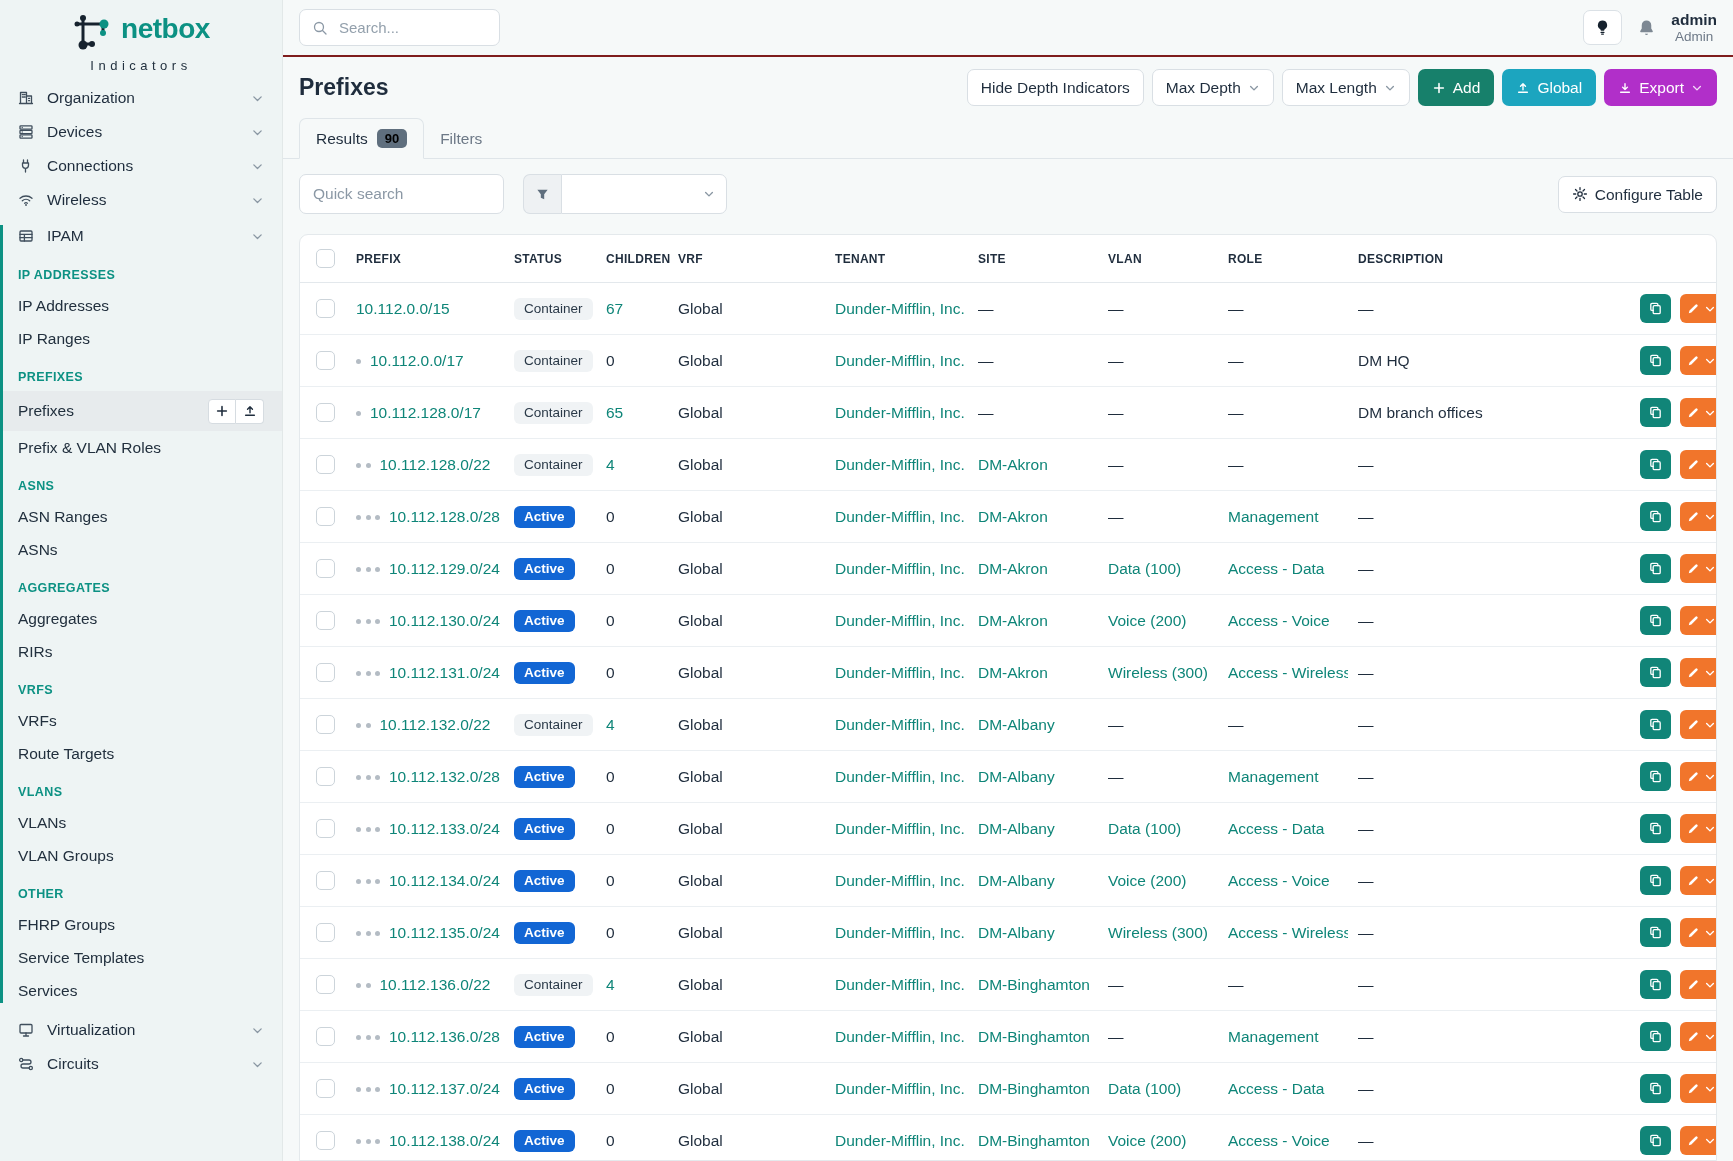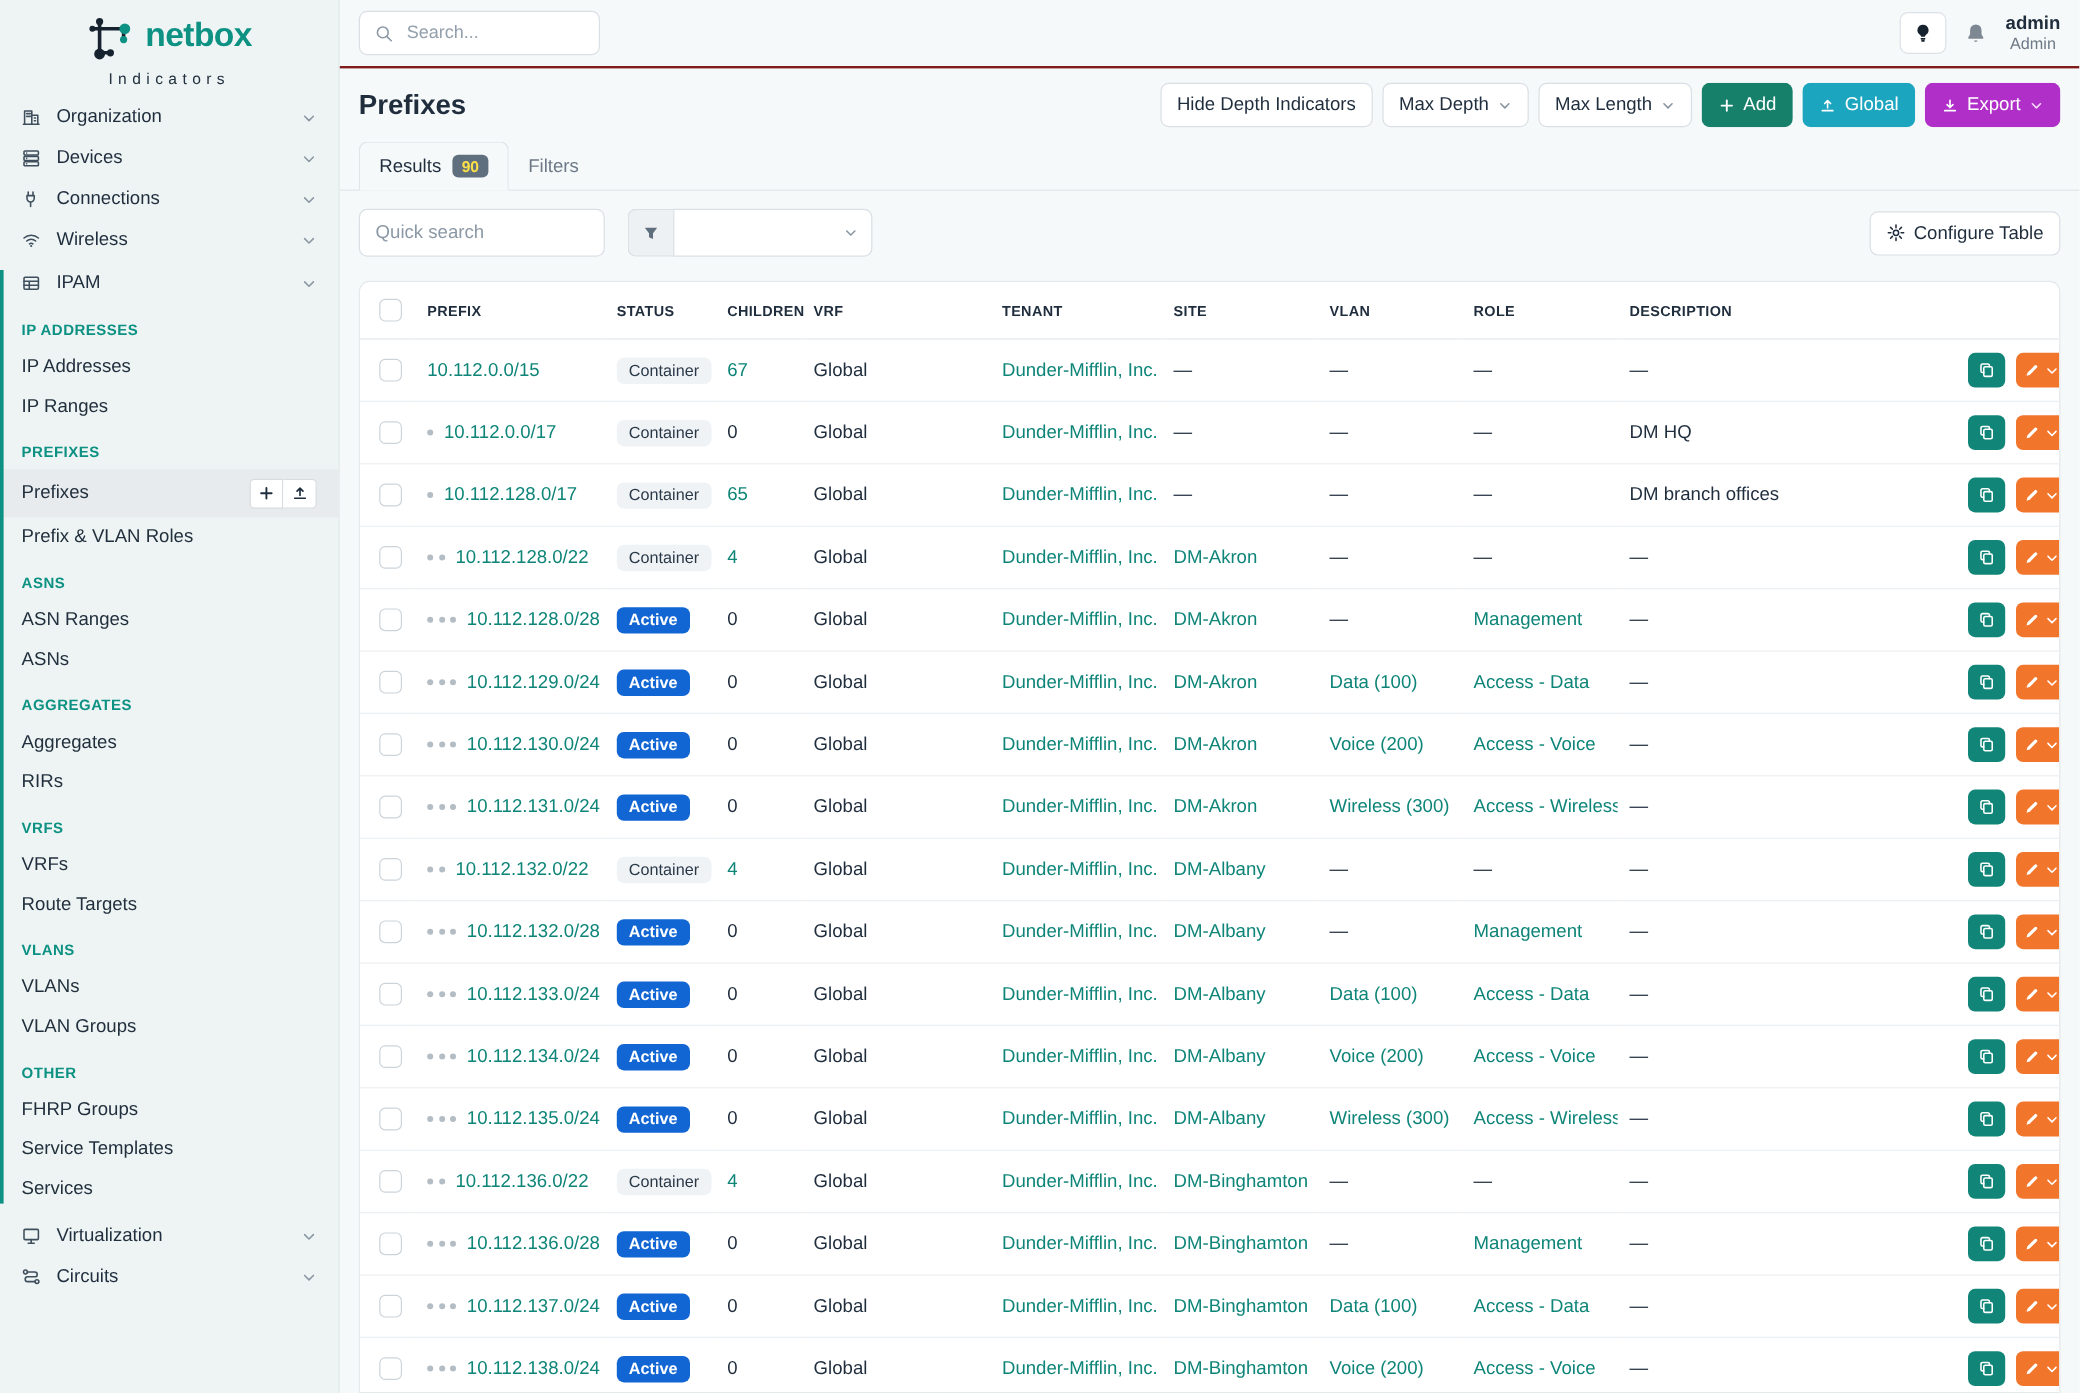--- a/index.html
+++ b/index.html
@@ -67,21 +67,21 @@
   .btn-import{background:var(--import-cyan);color:#fff}
   .btn-export{background:var(--export-purple);color:#fff}
   .btn-export .dd{color:#f3d9f8}
   .bicon{display:flex;align-items:center}
 
   
   .tabs{display:flex;padding:0 16px;border-bottom:1px solid var(--border)}
   .tab{padding:10px 16px;font-size:15.5px;color:#6d7987;display:flex;gap:9px;align-items:flex-end}
   .tab.active{color:#1f2d3d;background:var(--page-bg);border:1px solid var(--border);
     border-bottom-color:var(--page-bg);border-radius:7px 7px 0 0;margin-bottom:-1px}
-  .count-badge{background:#5f6f7e;color:#fde047;font-size:13px;padding:2px 8px;border-radius:5px;font-weight:600}
+  .count-badge{background:#5f6f7e;color:#000000;font-size:13px;padding:2px 8px;border-radius:5px;font-weight:600}
 
   
   .controls{display:flex;align-items:center;padding:15px 16px 2px}
   .qs{width:205px;height:40px;background:#fff;border:1px solid #d9dfe4;border-radius:7px;padding:0 13px;
     font-size:15.5px;color:#1f2d3d;outline:none}
   .qs::placeholder{color:#8b98a5}
   .filter-group{display:flex;margin-left:19px;height:40px}
   .filter-addon{width:38px;background:#eef1f3;border:1px solid #d9dfe4;border-right:none;
     border-radius:7px 0 0 7px;display:flex;align-items:center;justify-content:center;color:#5f6f7e}
   .filter-select{width:166px;background:#fff;border:1px solid #d9dfe4;border-radius:0 7px 7px 0;

